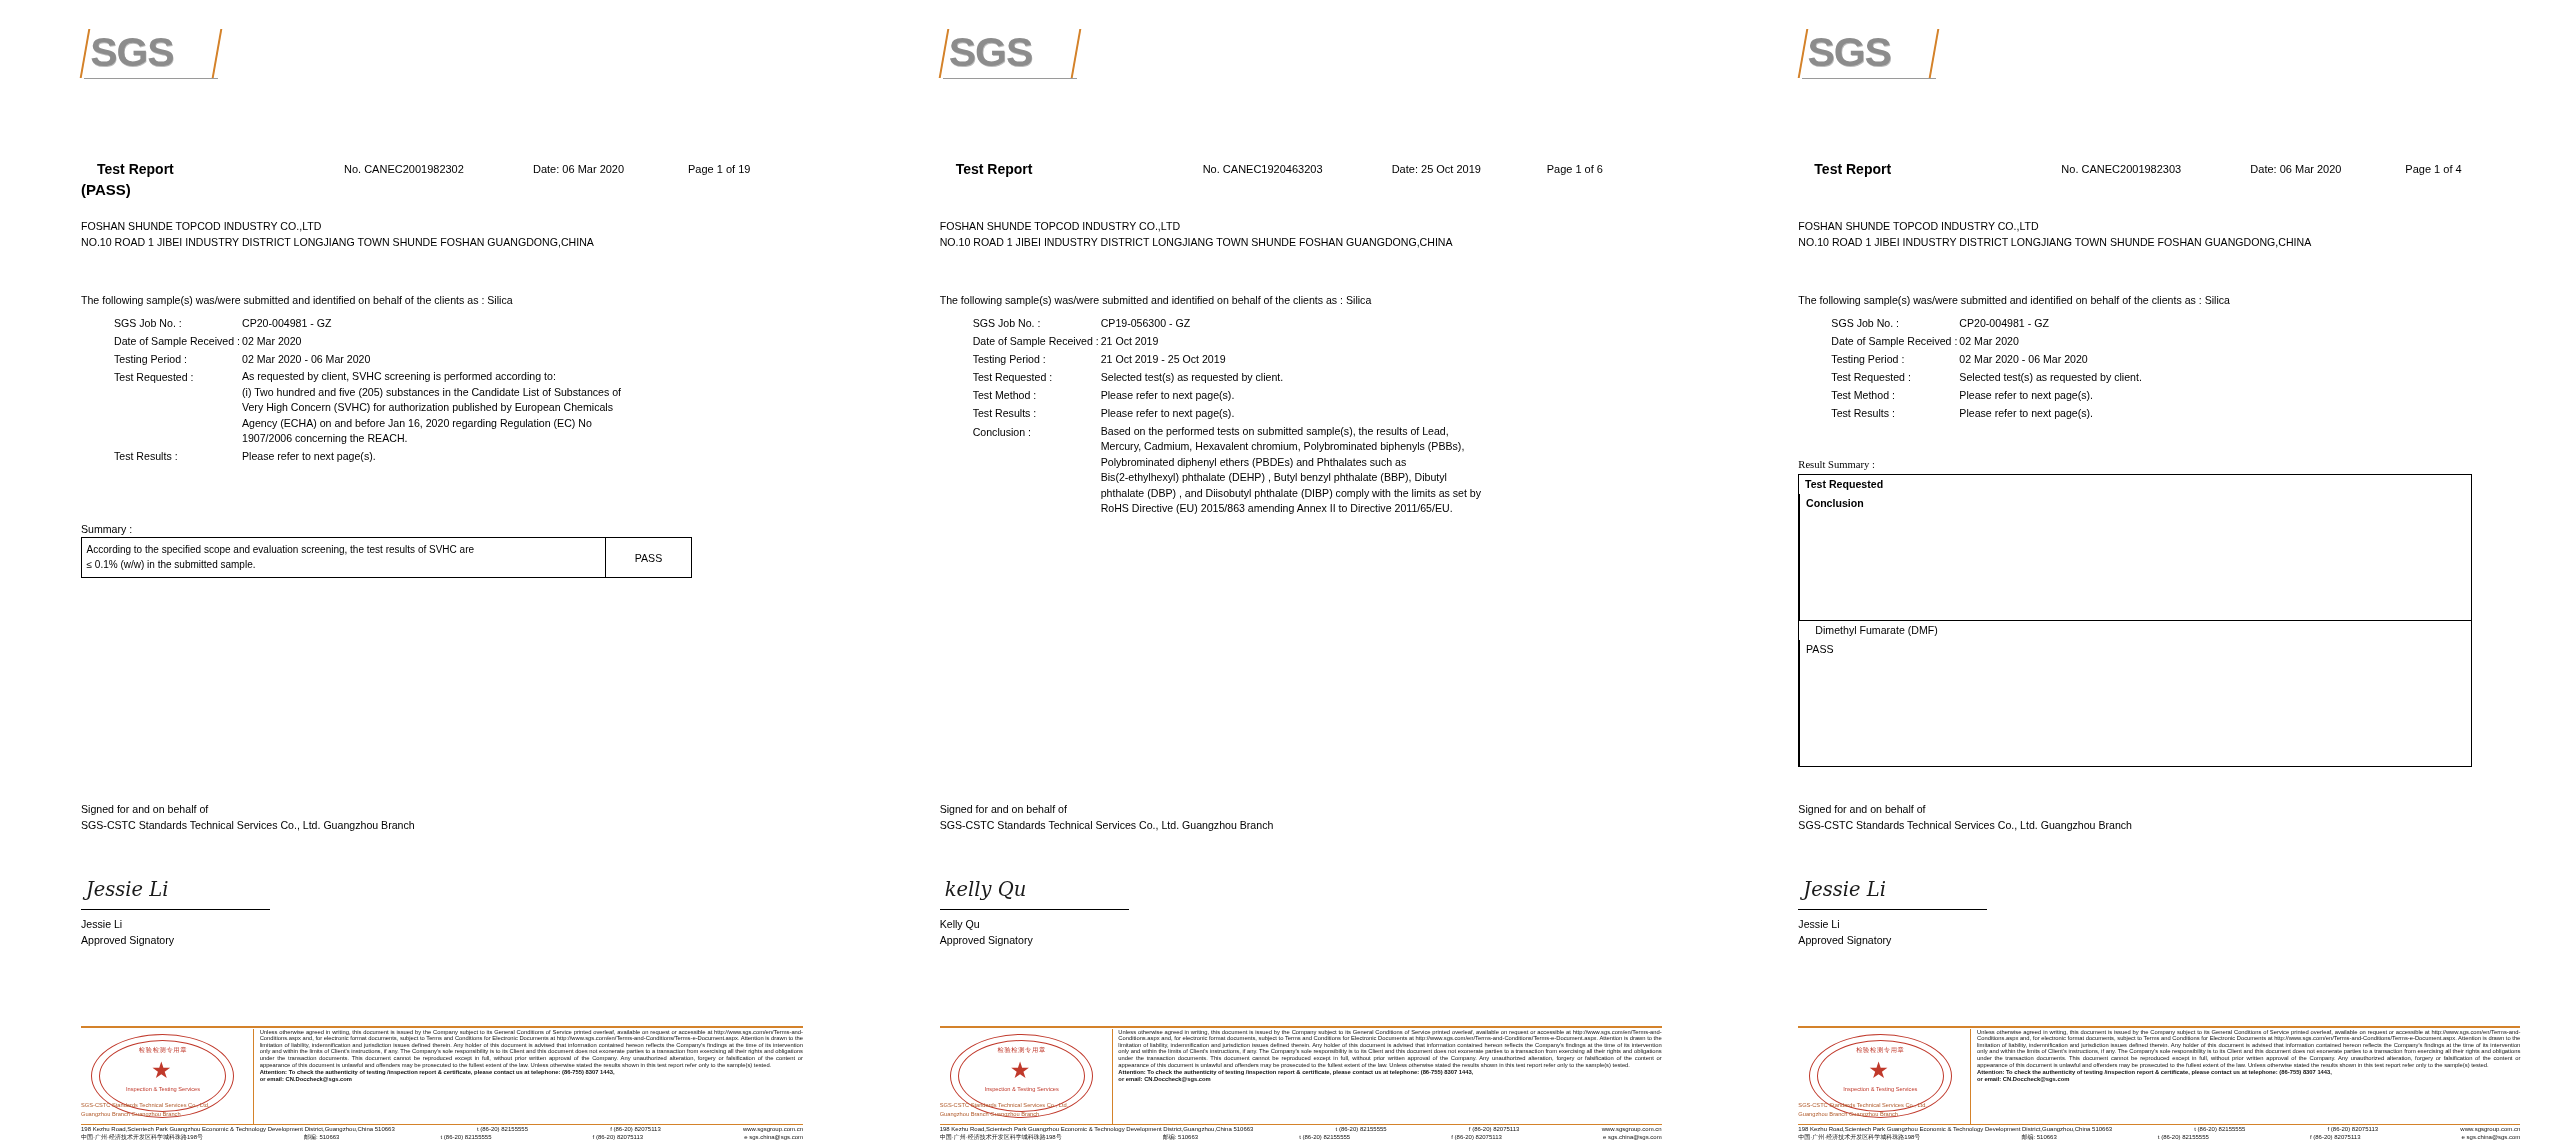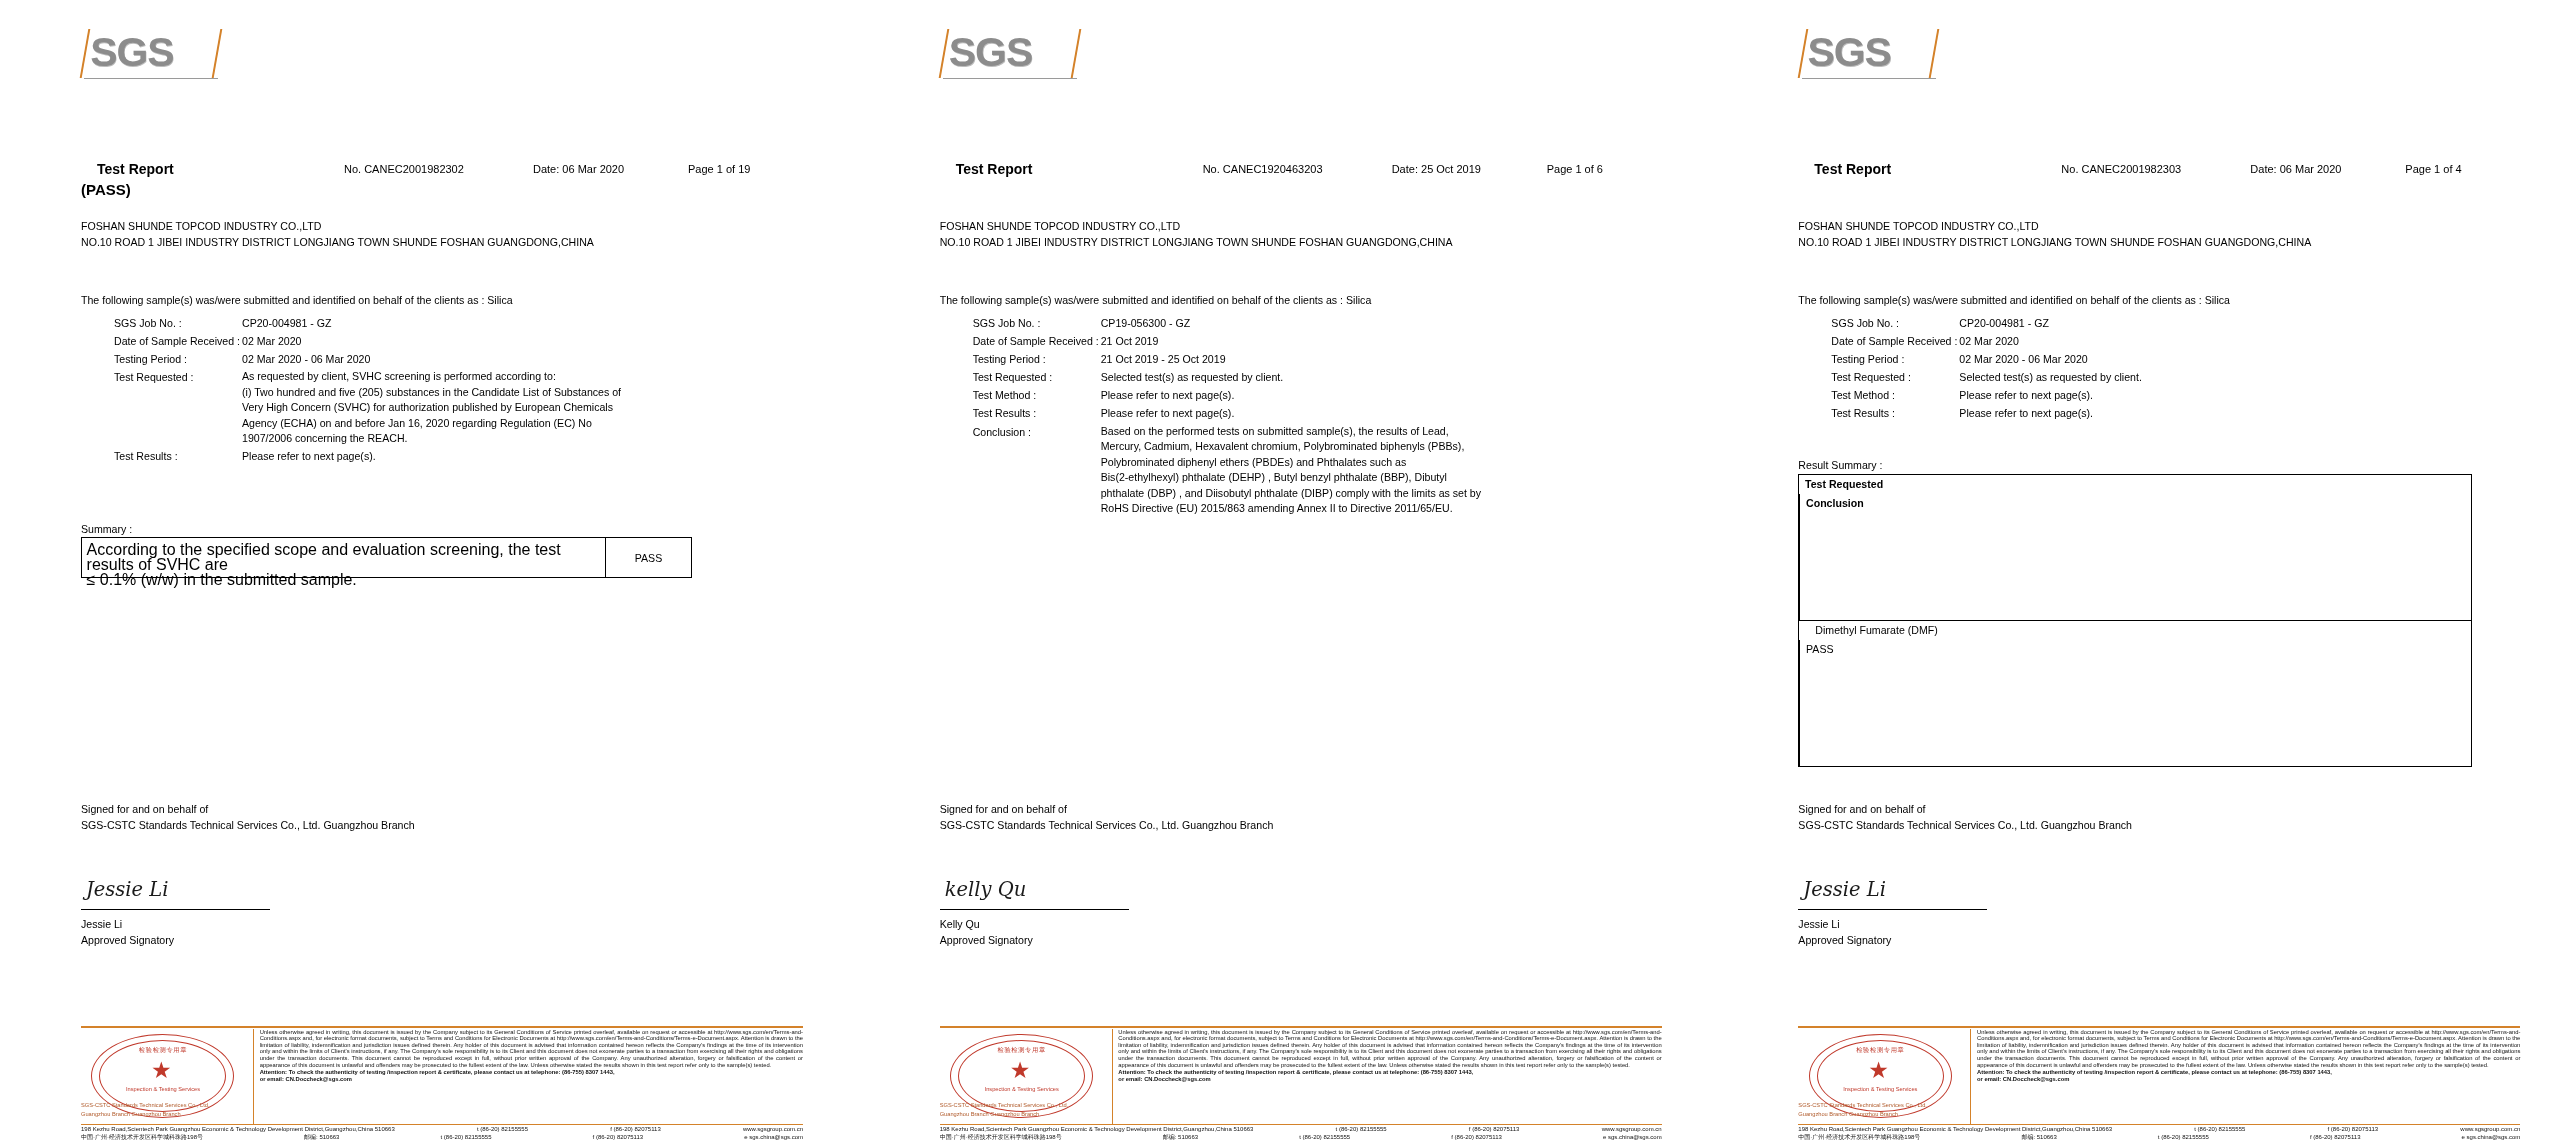--- a/index.html
+++ b/index.html
@@ -169,21 +169,21 @@
   }
   .sum-table {
     position: absolute;
     border: 0.6px solid #000;
     box-sizing: border-box;
     display: flex;
     flex-direction: row;
   }
   .sum-cell-text {
     padding: 4px 4.6px;
-    font-size: 16px;
+    font-size: 10px;
     line-height: 15px;
     box-sizing: border-box;
   }
   .sum-cell-pass {
     border-left: 0.6px solid #000;
     width: 86px;
     flex: 0 0 86px;
     display: flex;
     align-items: center;
     justify-content: center;
@@ -659,21 +659,21 @@
         <div class="field">
           <div class="field-label">Test Method :</div>
           <div class="field-value">Please refer to next page(s).</div>
         </div>
         <div class="field">
           <div class="field-label">Test Results :</div>
           <div class="field-value">Please refer to next page(s).</div>
         </div>
       </div>
 
-      <div class="summary-label" style="top:451px;">Result Summary :</div>
+      <div class="summary-label" style="top:451px;font-family:Liberation Serif, serif;">Result Summary :</div>
 
       <div class="rs-table" style="left:73px; top:466px; width:674px;">
         <div class="rs-row rs-head">
           <div class="rs-c1">Test Requested</div>
           <div class="rs-c2">Conclusion</div>
         </div>
         <div class="rs-row rs-body">
           <div class="rs-c1">Dimethyl Fumarate (DMF)</div>
           <div class="rs-c2">PASS</div>
         </div>

